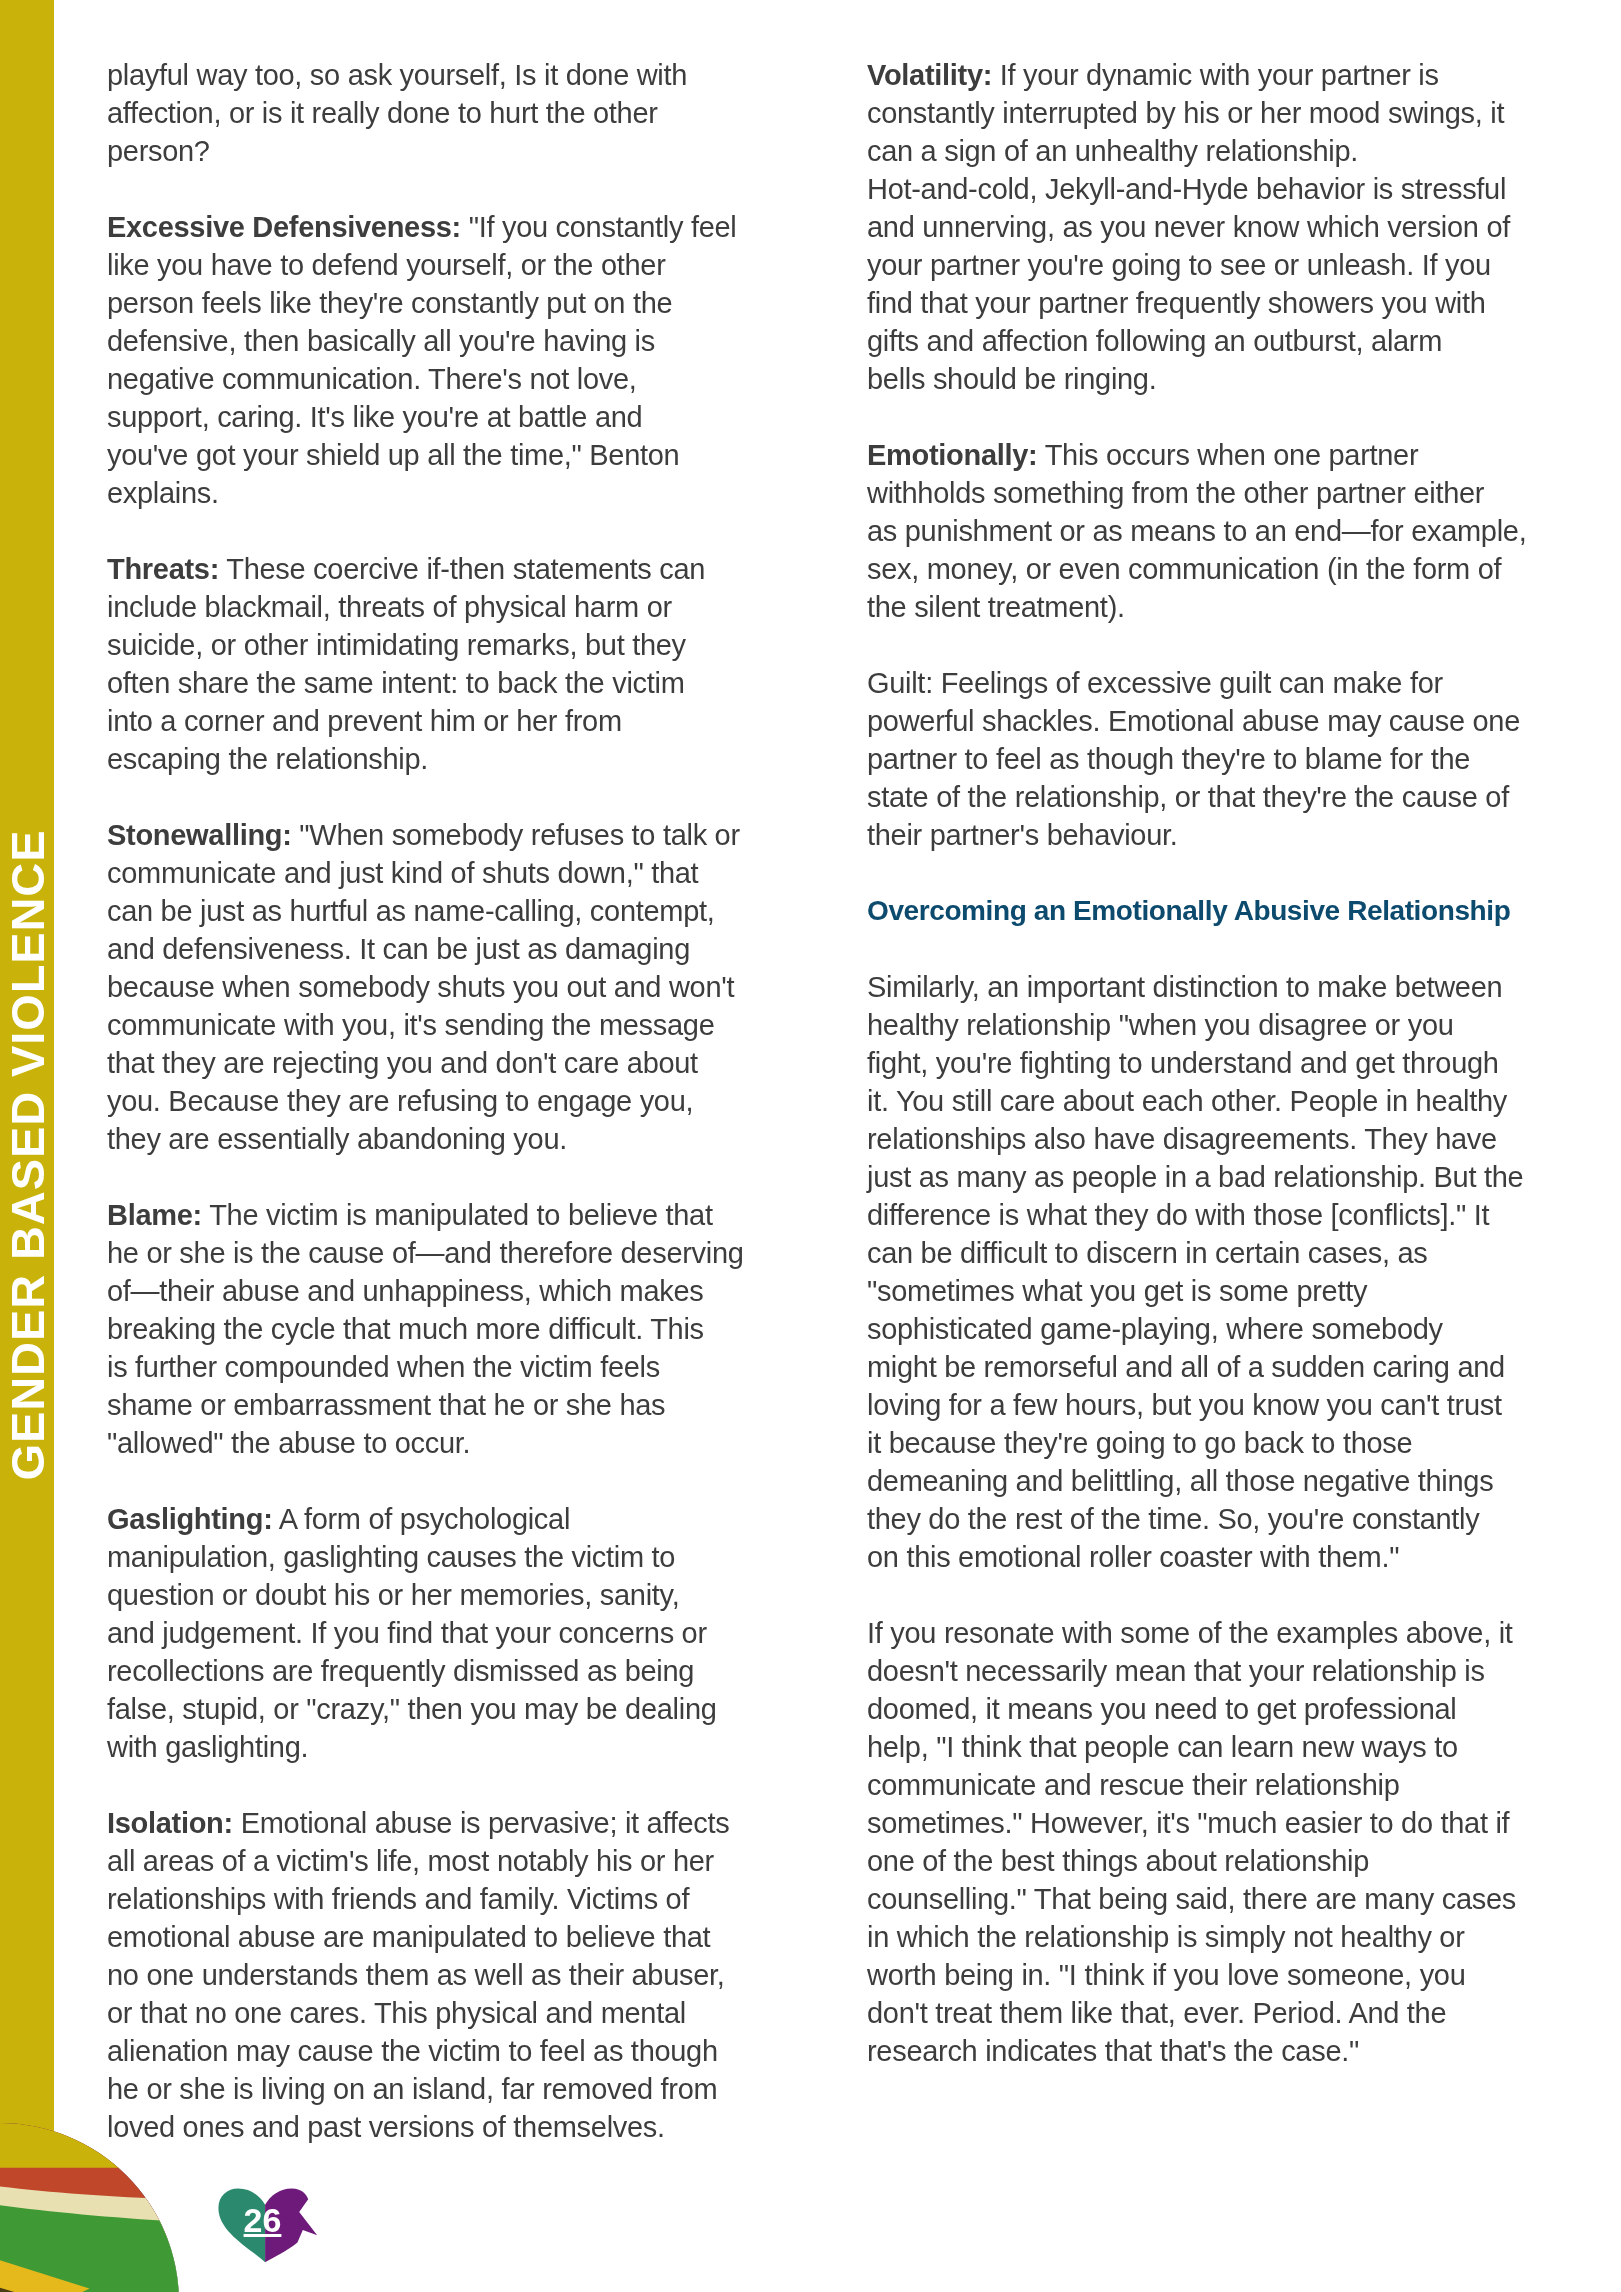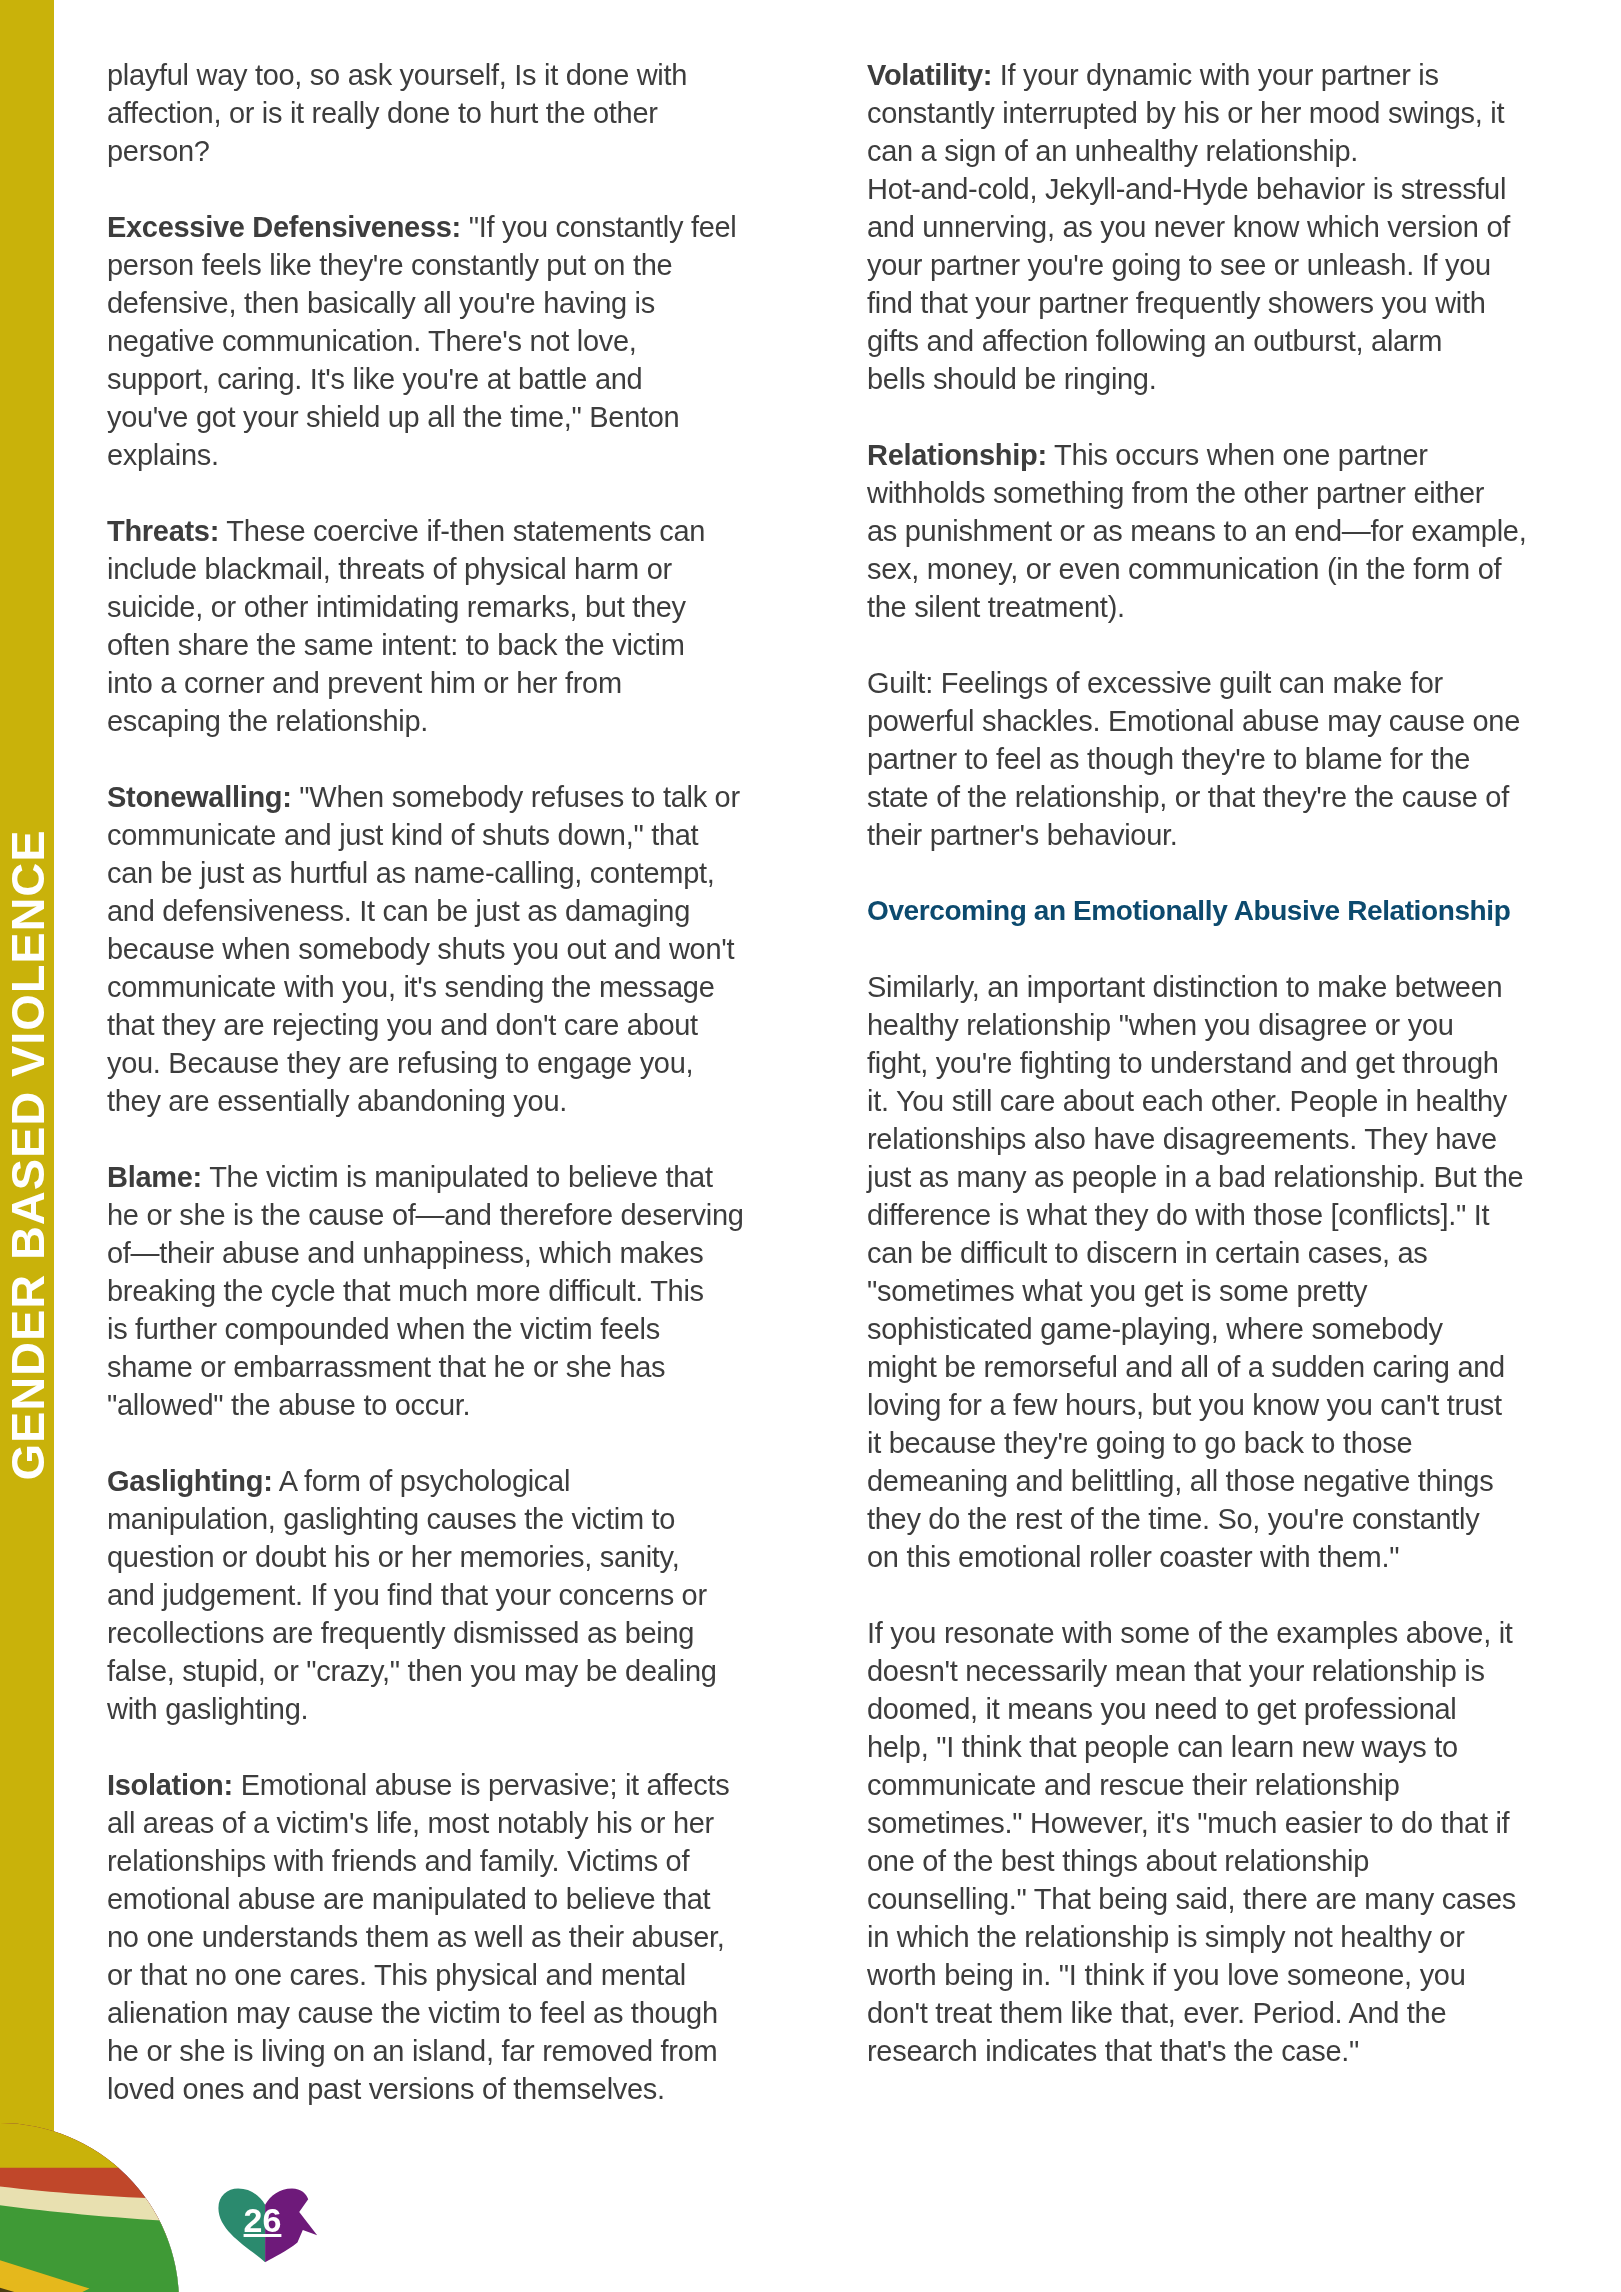--- a/index.html
+++ b/index.html
@@ -53,20 +53,21 @@
 </div>
 
 <div class="column col-left" id="col-left">
     <div class="para">
       <span class="line">playful way too, so ask yourself, Is it done with</span>
       <span class="line">affection, or is it really done to hurt the other</span>
       <span class="line">person?</span>
     </div>
     <div class="para">
       <span class="line"><span class="lead">Excessive Defensiveness:</span><span> "If you constantly feel</span></span>
+      <span class="line">like you have to defend yourself, or the other</span>
       <span class="line">person feels like they're constantly put on the</span>
       <span class="line">defensive, then basically all you're having is</span>
       <span class="line">negative communication. There's not love,</span>
       <span class="line">support, caring. It's like you're at battle and</span>
       <span class="line">you've got your shield up all the time," Benton</span>
       <span class="line">explains.</span>
     </div>
     <div class="para">
       <span class="line"><span class="lead">Threats:</span><span> These coercive if-then statements can</span></span>
       <span class="line">include blackmail, threats of physical harm or</span>
@@ -124,21 +125,21 @@
         <span class="line">constantly interrupted by his or her mood swings, it</span>
         <span class="line">can a sign of an unhealthy relationship.</span>
         <span class="line">Hot-and-cold, Jekyll-and-Hyde behavior is stressful</span>
         <span class="line">and unnerving, as you never know which version of</span>
         <span class="line">your partner you're going to see or unleash. If you</span>
         <span class="line">find that your partner frequently showers you with</span>
         <span class="line">gifts and affection following an outburst, alarm</span>
         <span class="line">bells should be ringing.</span>
       </div>
       <div class="para">
-        <span class="line"><span class="lead">Relationship:</span><span> This occurs when one partner</span></span>
+        <span class="line"><span class="lead">Emotionally:</span><span> This occurs when one partner</span></span>
         <span class="line">withholds something from the other partner either</span>
         <span class="line">as punishment or as means to an end—for example,</span>
         <span class="line">sex, money, or even communication (in the form of</span>
         <span class="line">the silent treatment).</span>
       </div>
       <div class="para">
         <span class="line">Guilt: Feelings of excessive guilt can make for</span>
         <span class="line">powerful shackles. Emotional abuse may cause one</span>
         <span class="line">partner to feel as though they're to blame for the</span>
         <span class="line">state of the relationship, or that they're the cause of</span>

